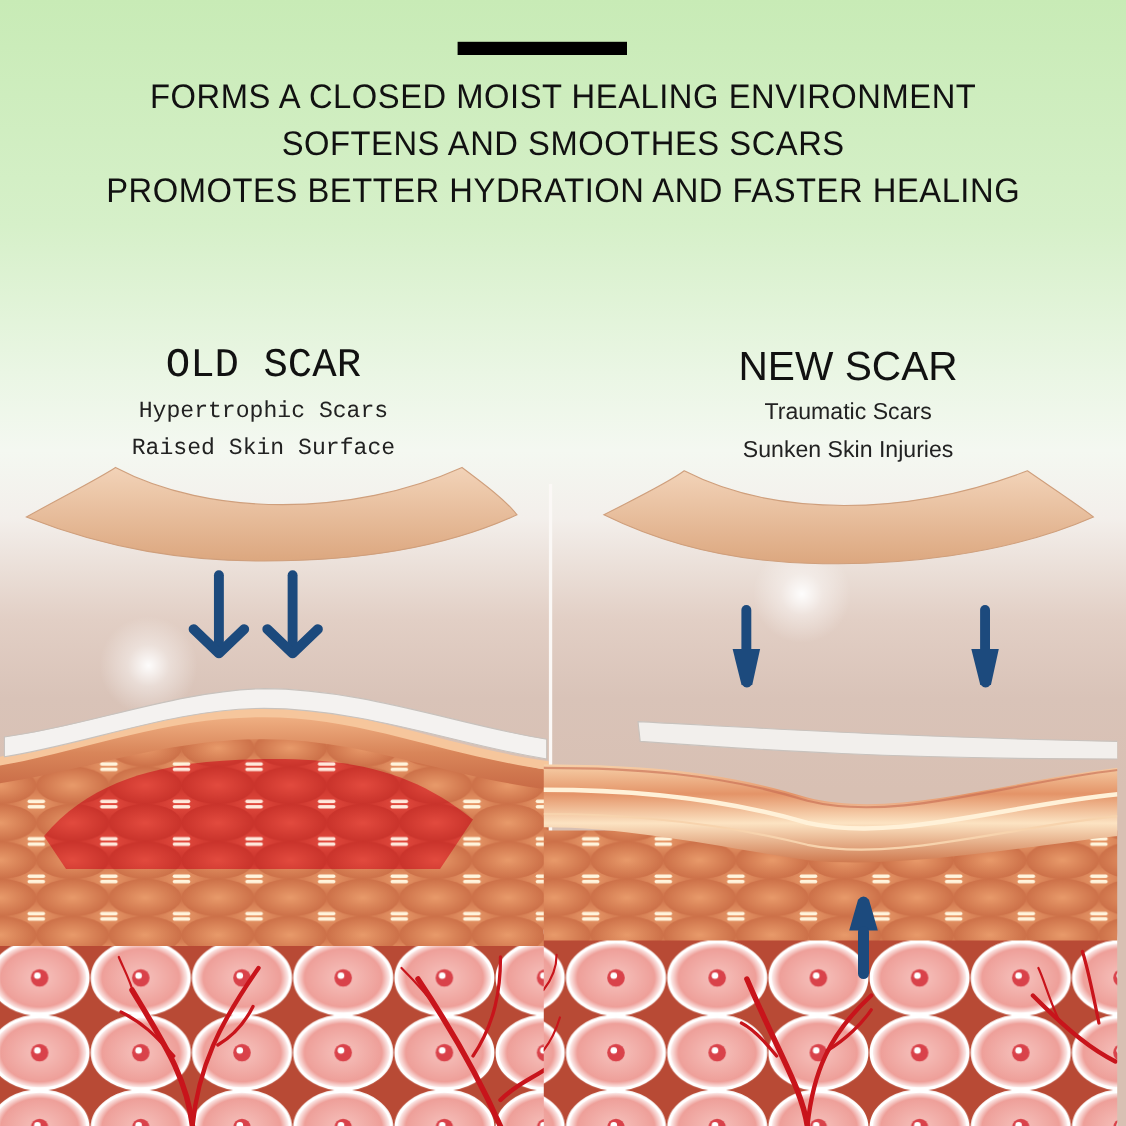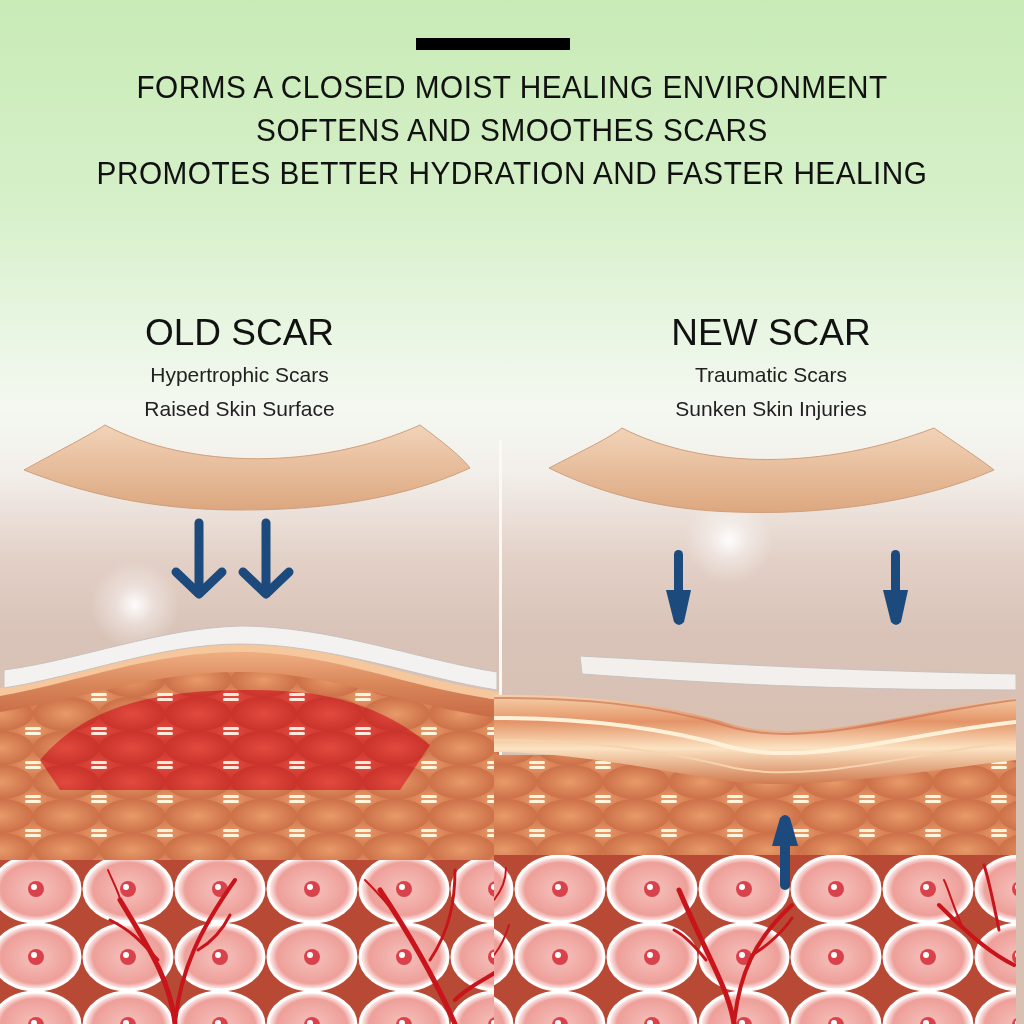--- a/index.html
+++ b/index.html
@@ -3,21 +3,21 @@
 <meta charset="utf-8">
 <style>
   html, body { margin:0; padding:0; }
   body { width:1024px; height:1024px; overflow:hidden; position:relative;
     font-family:"Liberation Sans", sans-serif;
     background: linear-gradient(180deg, #c8ebb6 0%, #d6f0c9 20%, #eaf6e4 33%, #f4f8f1 40%, #f3efeb 46%, #e2cfc5 55%, #d9c3b8 62%, #d8c0b3 70%); }
   .top-bar { position:absolute; left:416px; top:38px; width:154px; height:12px; background:#000; }
   .headline { position:absolute; left:0; width:1024px; text-align:center; color:#111; font-size:31px; letter-spacing:0.5px; transform:scaleX(0.96); }
   .h1 { top:70px; } .h2 { top:113px; } .h3 { top:156px; }
   .panel { position:absolute; top:0; height:1024px; overflow:hidden; }
-  .panel.left { left:0; width:499px; }
+  .panel.left { left:0; width:499px;font-family:Liberation Mono, monospace; }
   .panel.right { left:494px; width:522px; }
   .divider { position:absolute; left:499px; top:440px; width:3px; height:584px; background:#fbf8f6; }
   .ptitle { position:absolute; width:100%; text-align:center; color:#111; font-size:37px; top:312px; }
   .psub { position:absolute; width:100%; text-align:center; color:#222; font-size:21px; }
   .s1 { top:363px; } .s2 { top:397px; }
   .left .ptitle, .left .psub { left:-10px; }
   .right .ptitle, .right .psub { left:-10px; }
   svg { position:absolute; left:0; top:0; }
   .glow { position:absolute; border-radius:50%; background: radial-gradient(circle, rgba(255,255,255,0.95) 0%, rgba(255,255,255,0.4) 30%, rgba(255,255,255,0) 70%); }
 </style>

